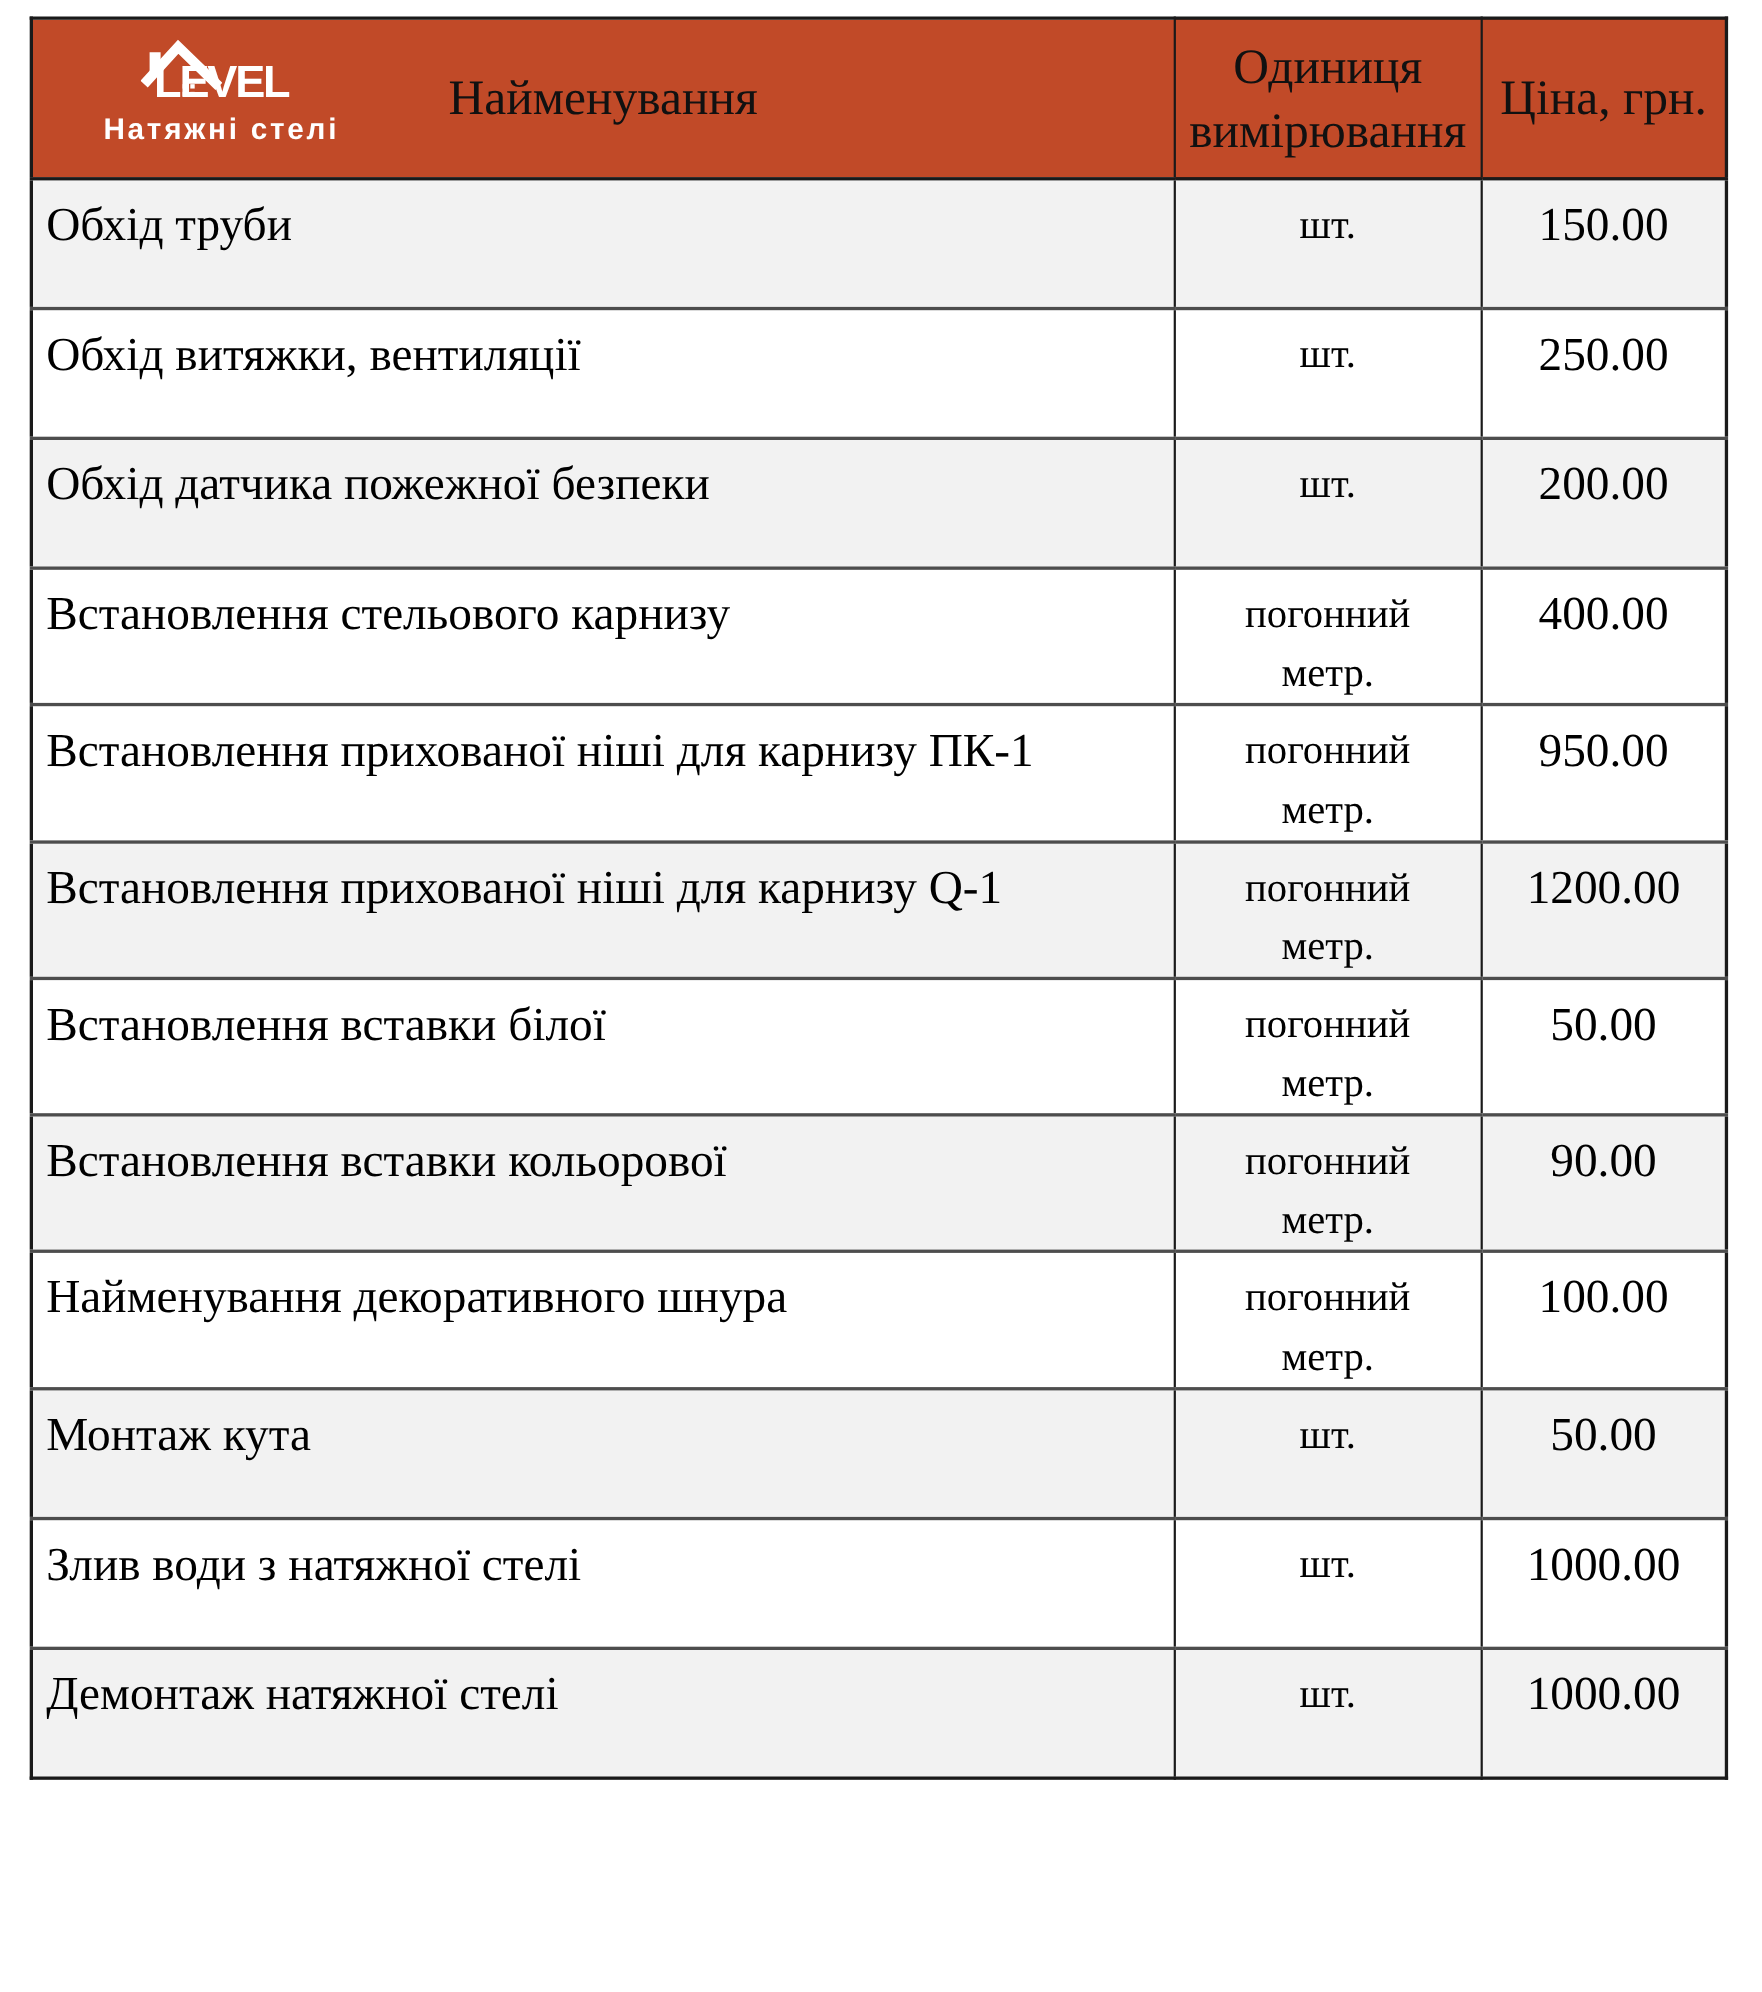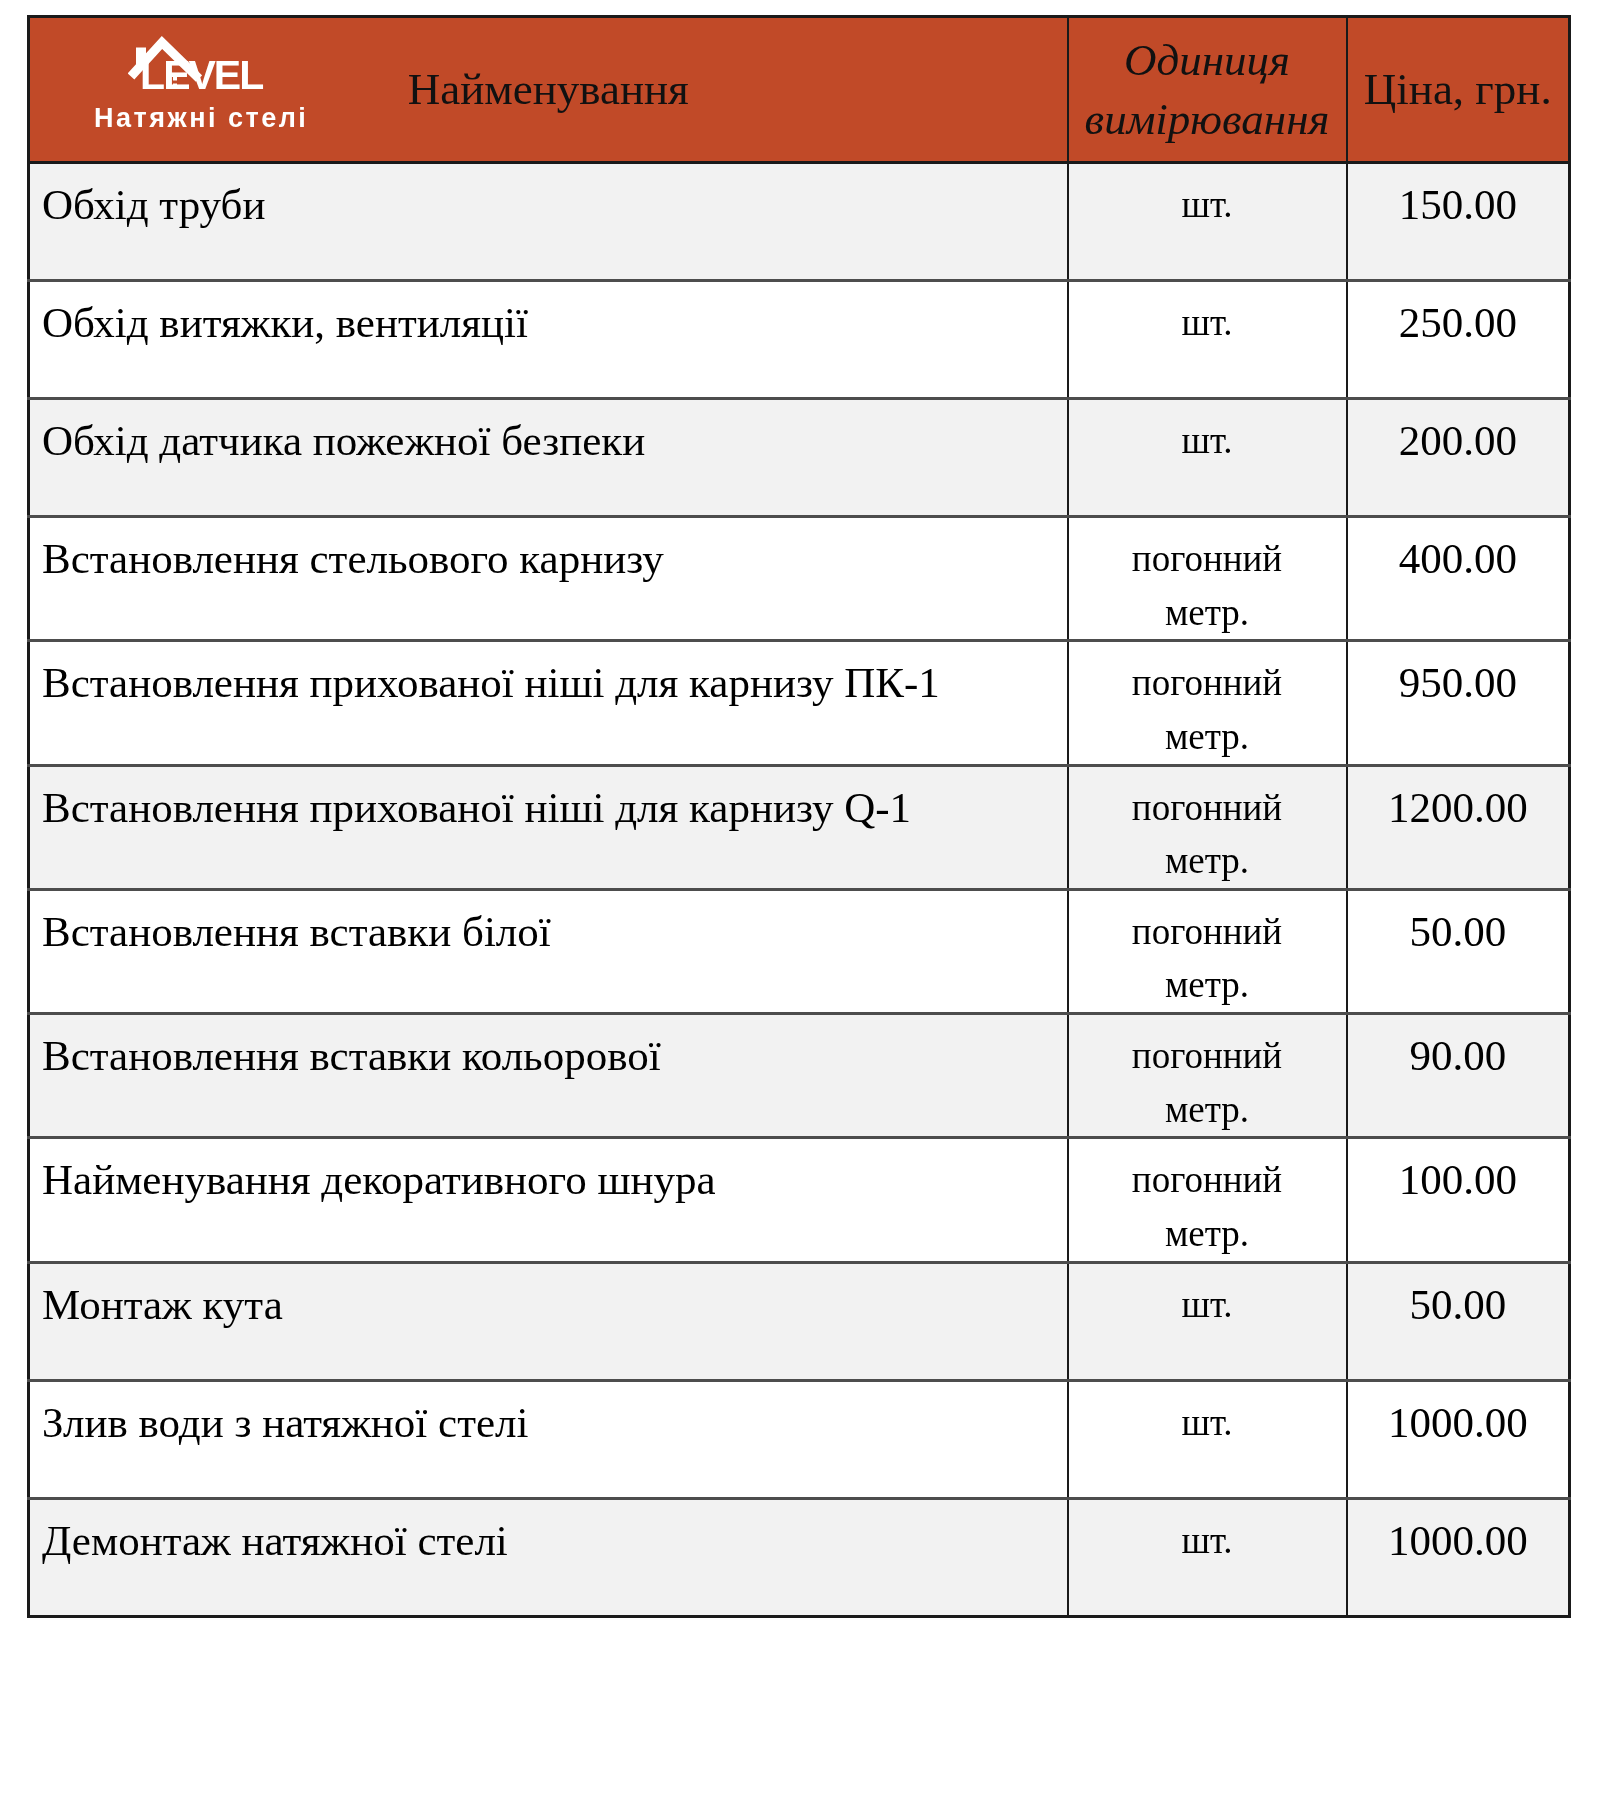--- a/index.html
+++ b/index.html
@@ -46,21 +46,21 @@
     line-height: 1.3;
     color: var(--header-text);
     vertical-align: middle;
     text-align: center;
     padding: 0;
   }
   th.col-name { position: relative; }
   th.col-unit, td.col-unit,
   th.col-price, td.col-price { border-left: 2px solid var(--border-dark); }
   thead th { border-bottom: 3px solid var(--border-dark); }
-  th.col-unit { white-space: pre-line; font-style: italic; }
+  th.col-unit { white-space: pre-line; }
 
   tbody tr { height: 118px; background: var(--row-bg); }
   tbody tr.alt { background: var(--row-alt-bg); }
   tbody tr.tall { height: 104px; }
   tbody tr + tr td { border-top: 3px solid var(--row-divider); }
 
   td {
     vertical-align: top;
     padding: 14px 0 0 0;
     font-size: 43px;

